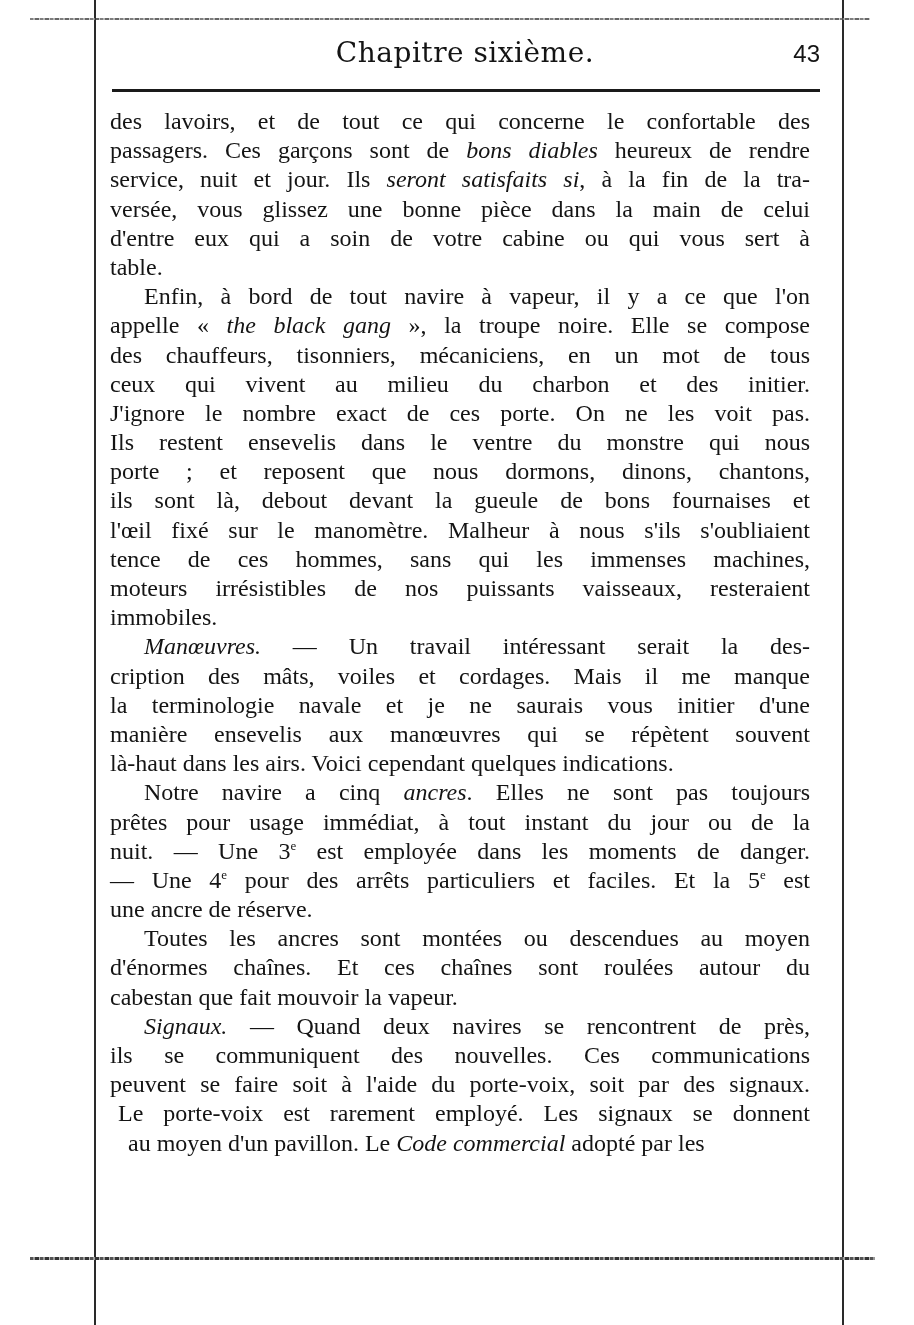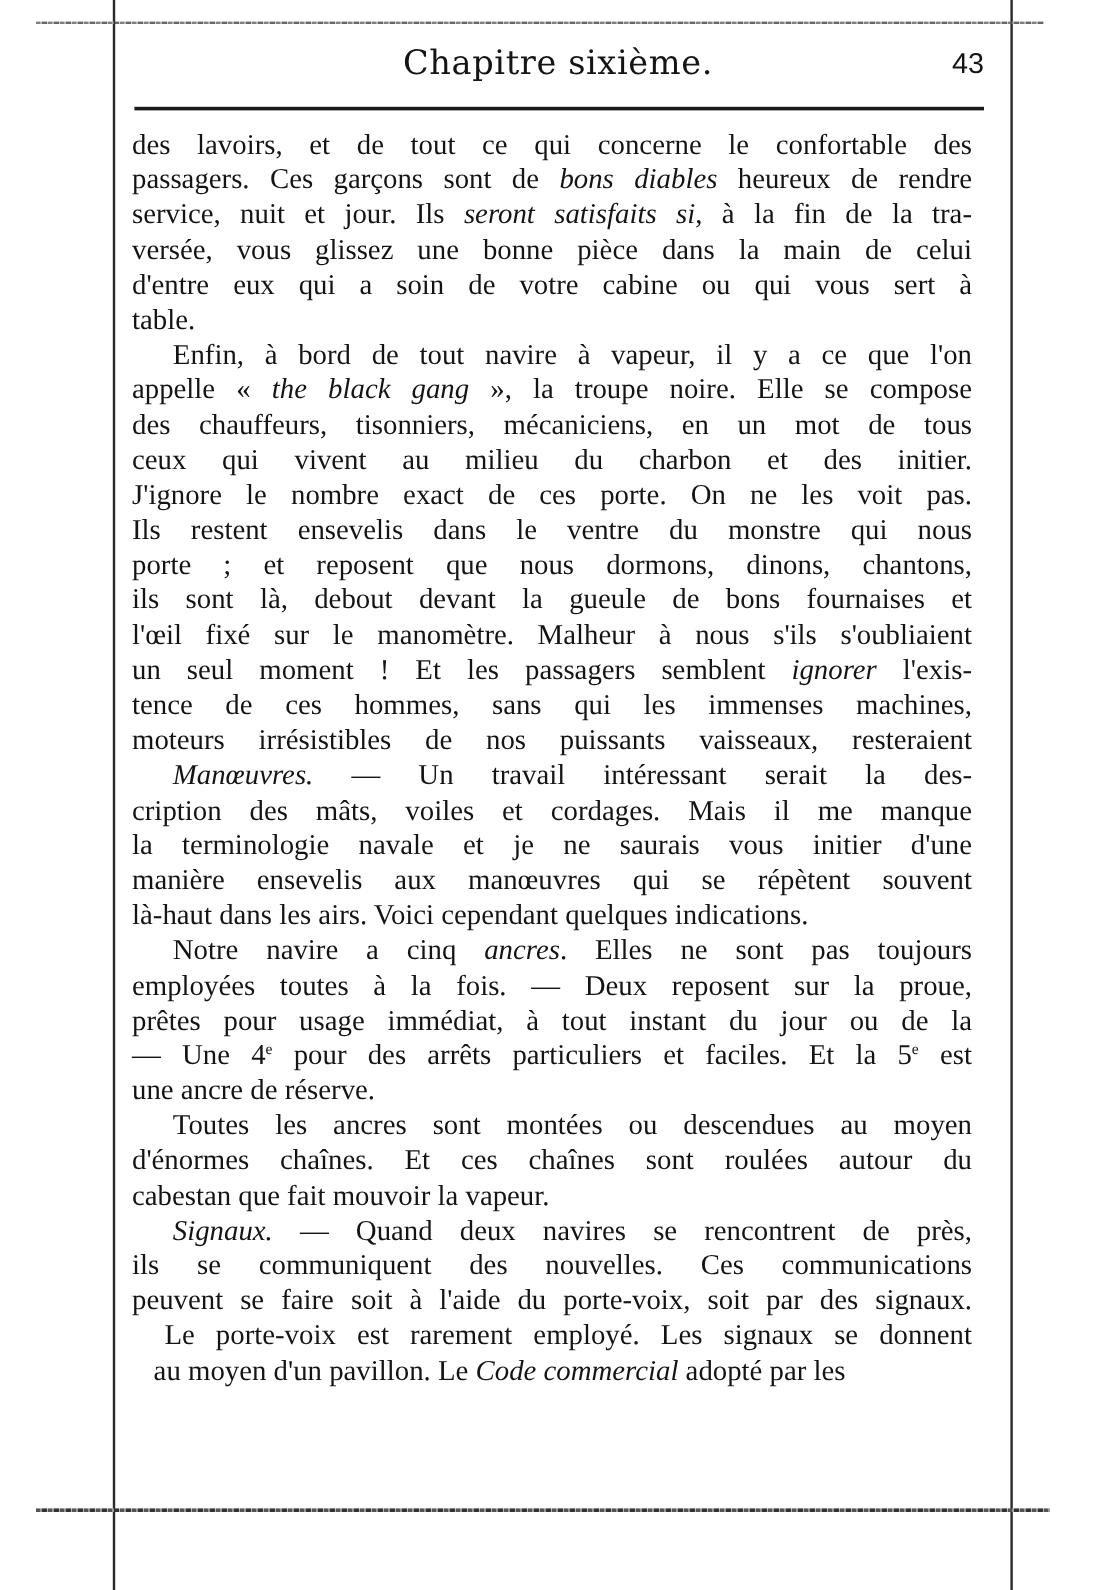--- a/index.html
+++ b/index.html
@@ -11,21 +11,21 @@
   .hscan.top { top:18px; left:30px; width:840px; opacity:.75; }
   .hscan.bottom { top:1257px; left:30px; width:845px; height:3px; }
   .header { position:absolute; top:36px; left:110px; width:710px; height:44px; }
   .title { position:absolute; left:0; right:0; top:0; text-align:center; font-family:"DejaVu Serif",serif; font-weight:normal; font-size:28px; letter-spacing:0.5px; }
   .pagenum { position:absolute; right:0; top:4px; font-family:"Liberation Sans",sans-serif; font-size:24px; }
   .rule { position:absolute; top:89px; left:112px; width:708px; height:3px; background:#1a1a1a; }
   .body { position:absolute; top:107px; left:110px; width:700px; }
   .line { font-size:24px; line-height:29.2px; height:29.2px; white-space:nowrap; text-align:justify; text-align-last:justify; }
   .line.last { text-align-last:left; }
   .line.indent { padding-left:34px; }
-  .line.shift { padding-left:8px;margin-left:19px; }
+  .line.shift { padding-left:8px; }
   .line.shift2 { padding-left:18px; }
   i { font-style:italic; }
   sup { font-size:13px; vertical-align:9px; line-height:0; }
 </style>
 </head>
 <body>
 
 <div class="vline left"></div>
 <div class="vline right"></div>
 <div class="hscan top"></div>
@@ -49,35 +49,35 @@
     <div>
       <div class="line indent">Enfin, à bord de tout navire à vapeur, il y a ce que l'on</div>
       <div class="line">appelle « <i>the black gang</i> », la troupe noire. Elle se compose</div>
       <div class="line">des chauffeurs, tisonniers, mécaniciens, en un mot de tous</div>
       <div class="line">ceux qui vivent au milieu du charbon et des initier.</div>
       <div class="line">J'ignore le nombre exact de ces porte. On ne les voit pas.</div>
       <div class="line">Ils restent ensevelis dans le ventre du monstre qui nous</div>
       <div class="line">porte ; et reposent que nous dormons, dinons, chantons,</div>
       <div class="line">ils sont là, debout devant la gueule de bons fournaises et</div>
       <div class="line">l'œil fixé sur le manomètre. Malheur à nous s'ils s'oubliaient</div>
-      <div class="line">un seul moment ! Et les passagers semblent <i>ignorer</i> l'exis-</div>
       <div class="line">tence de ces hommes, sans qui les immenses machines,</div>
       <div class="line">moteurs irrésistibles de nos puissants vaisseaux, resteraient</div>
+      <div class="line last">immobiles.</div>
     </div>
     <div>
       <div class="line indent"><i>Manœuvres.</i> — Un travail intéressant serait la des-</div>
       <div class="line">cription des mâts, voiles et cordages. Mais il me manque</div>
       <div class="line">la terminologie navale et je ne saurais vous initier d'une</div>
       <div class="line">manière ensevelis aux manœuvres qui se répètent souvent</div>
       <div class="line last">là-haut dans les airs. Voici cependant quelques indications.</div>
     </div>
     <div>
       <div class="line indent">Notre navire a cinq <i>ancres</i>. Elles ne sont pas toujours</div>
-      <div class="line">employées toutes à la fois. — Deux reposent sur la proue,</div>
       <div class="line">prêtes pour usage immédiat, à tout instant du jour ou de la</div>
+      <div class="line">nuit. — Une 3<sup>e</sup> est employée dans les moments de danger.</div>
       <div class="line">— Une 4<sup>e</sup> pour des arrêts particuliers et faciles. Et la 5<sup>e</sup> est</div>
       <div class="line last">une ancre de réserve.</div>
     </div>
     <div>
       <div class="line indent">Toutes les ancres sont montées ou descendues au moyen</div>
       <div class="line">d'énormes chaînes. Et ces chaînes sont roulées autour du</div>
       <div class="line last">cabestan que fait mouvoir la vapeur.</div>
     </div>
     <div>
       <div class="line indent"><i>Signaux.</i> — Quand deux navires se rencontrent de près,</div>

